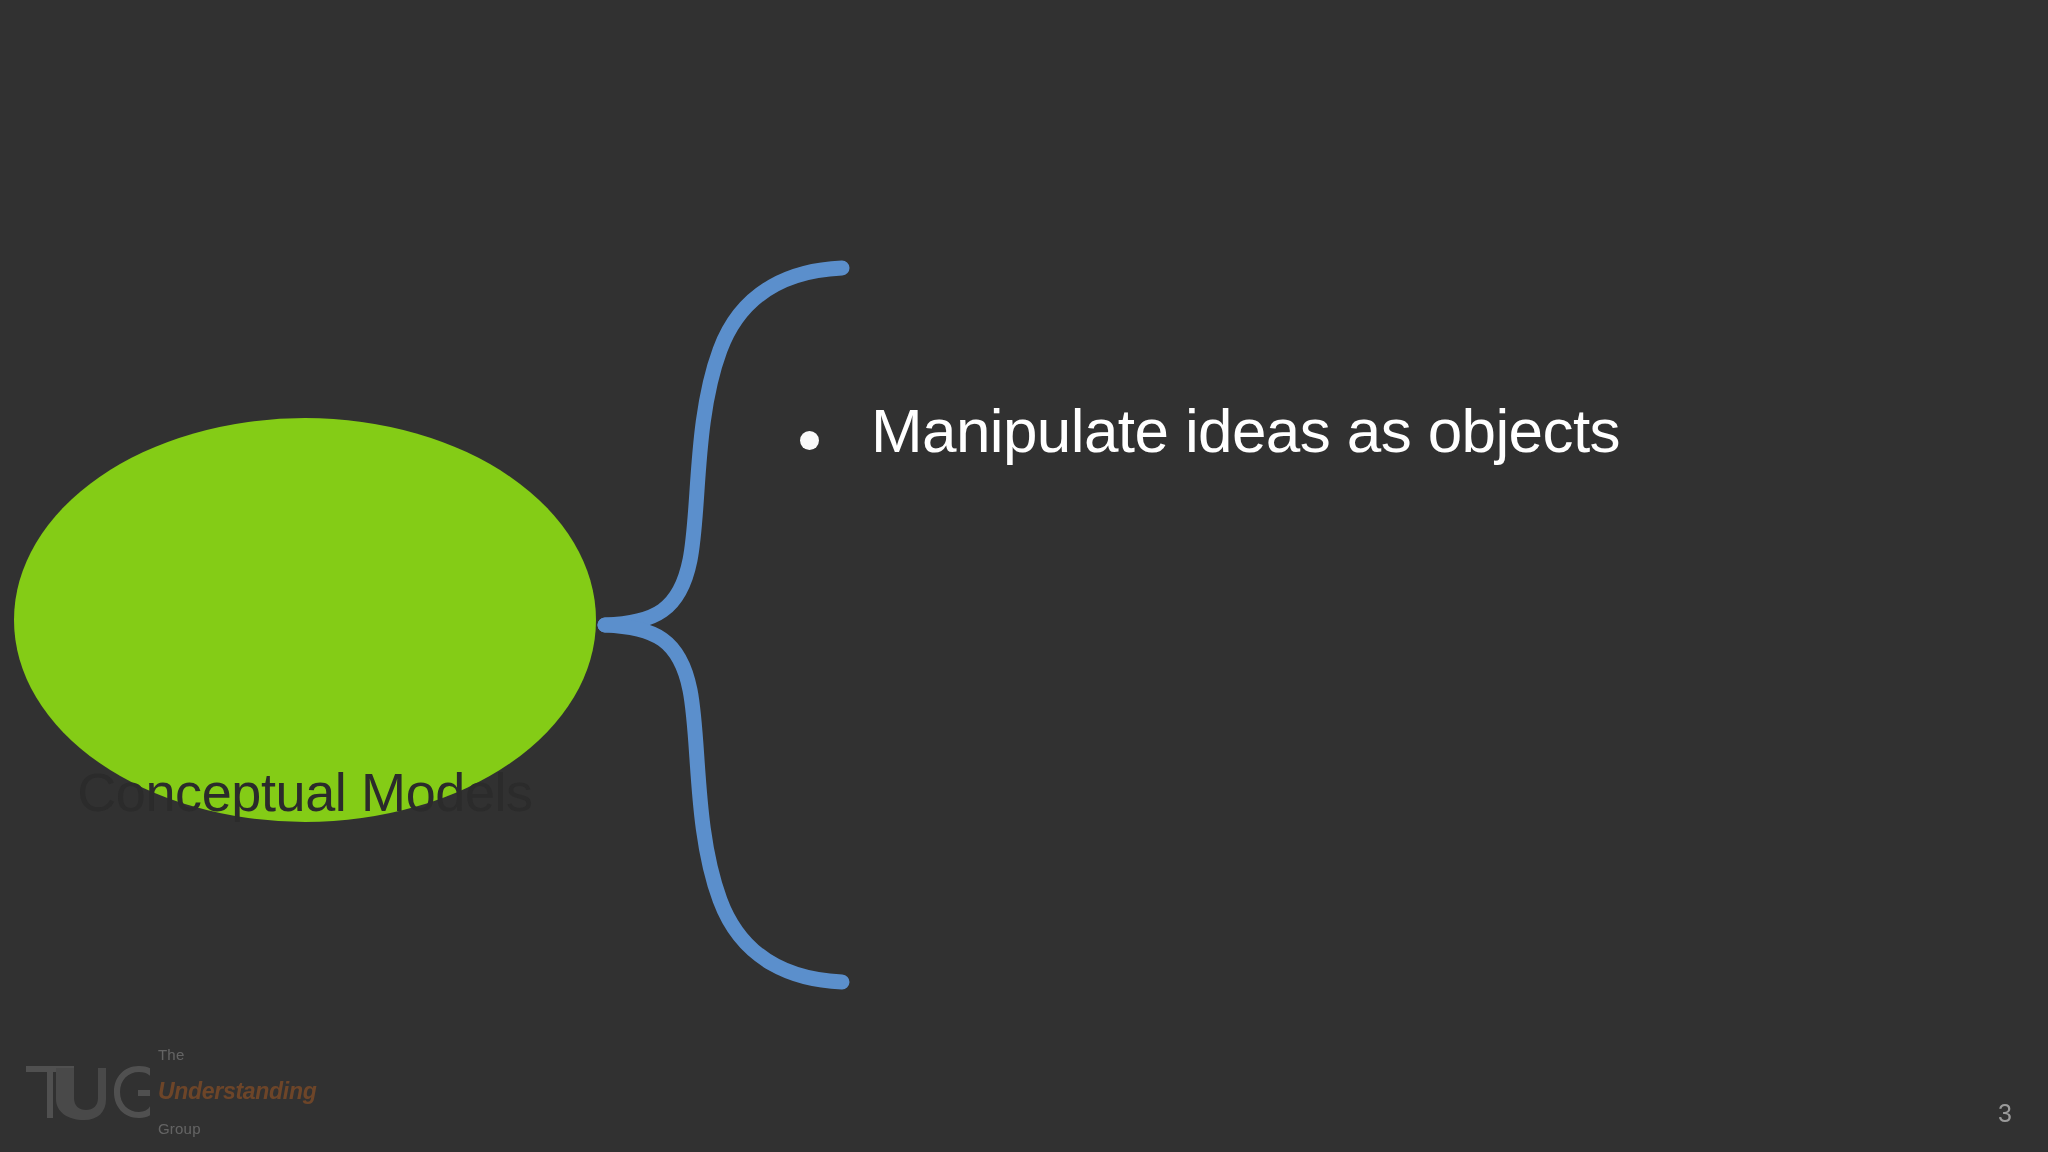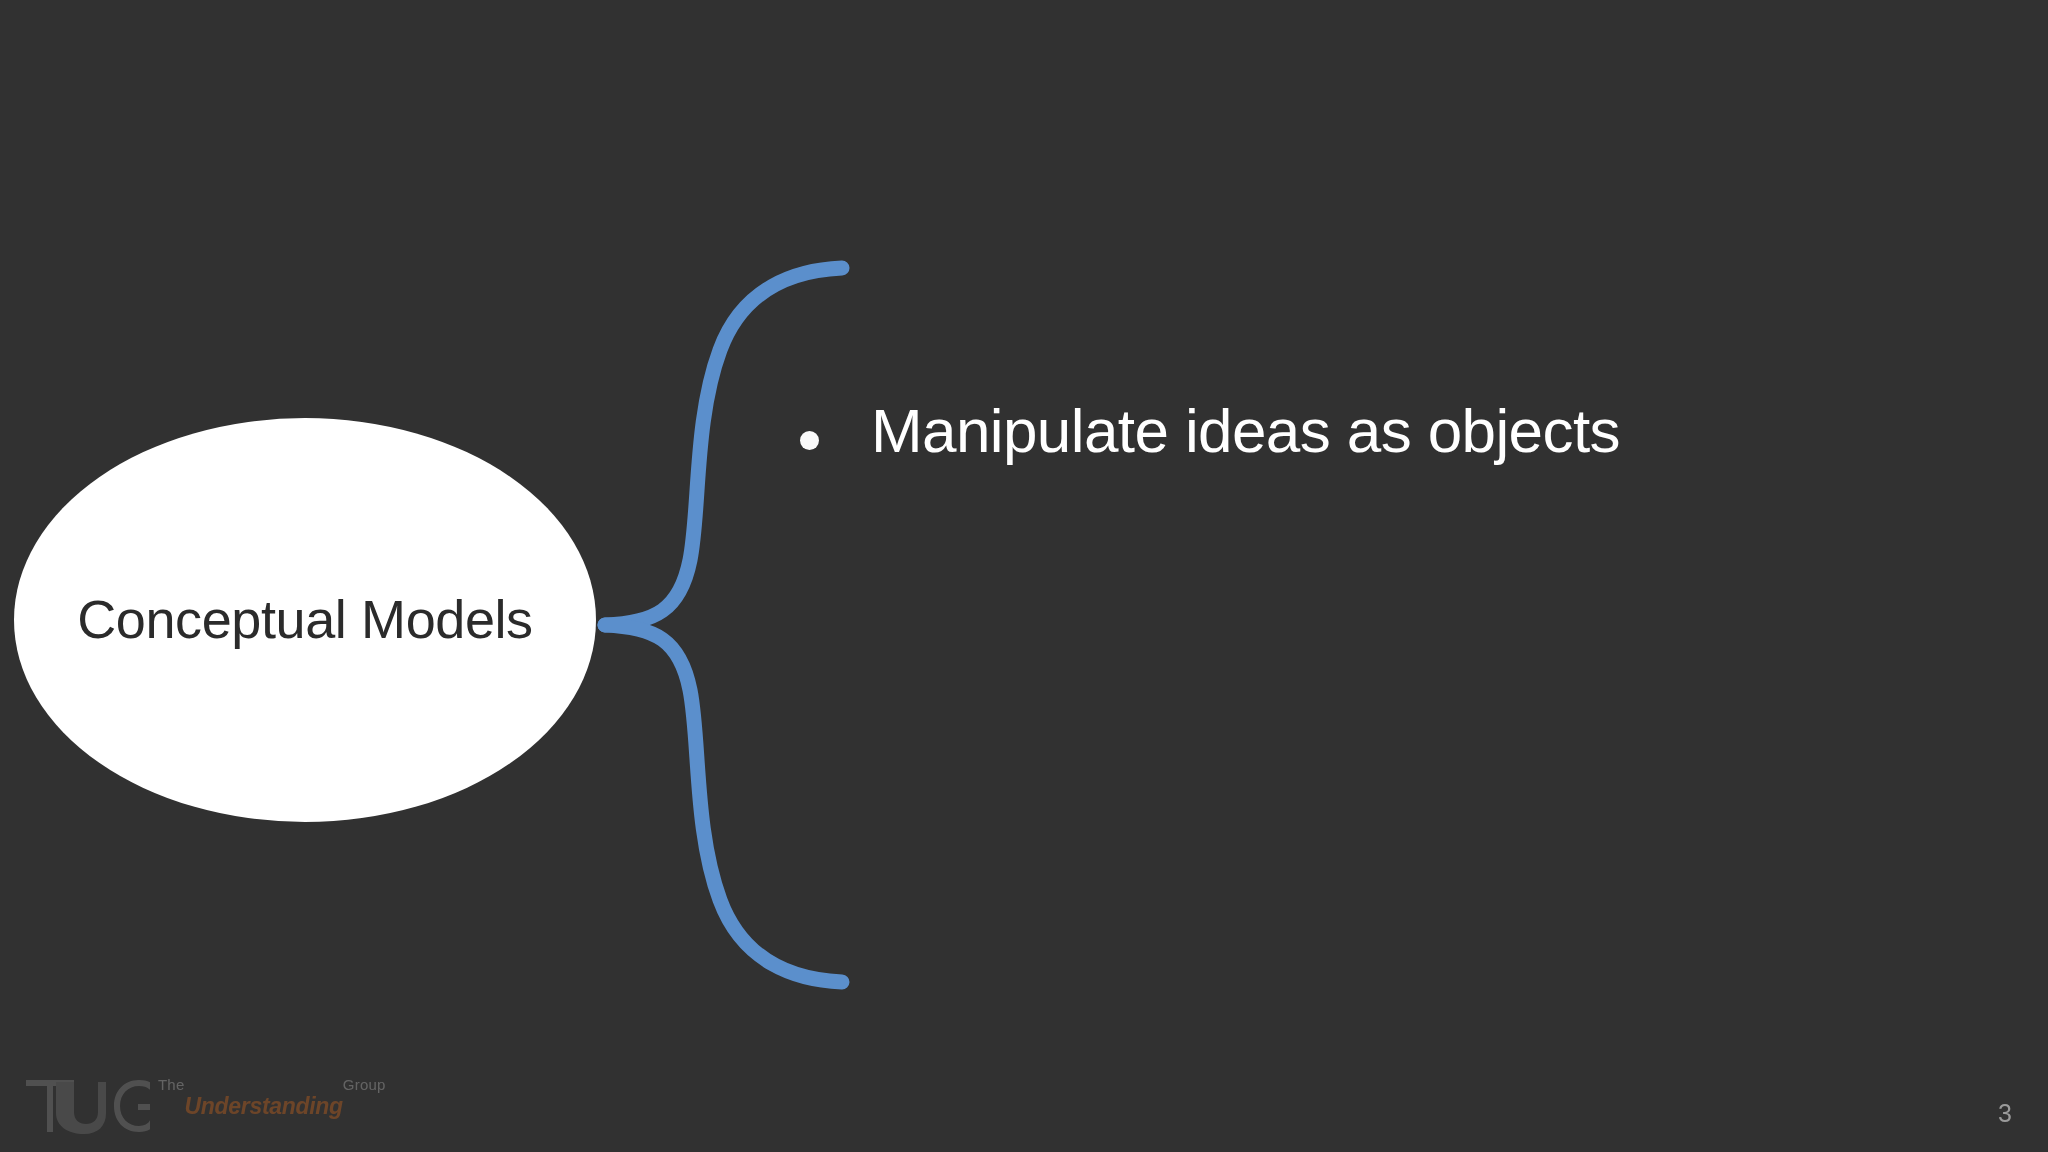--- a/index.html
+++ b/index.html
@@ -19,23 +19,23 @@
   }
 
   
   #concept-node {
     position: absolute;
     left: 14px;
     top: 418px;
     width: 582px;
     height: 404px;
     border-radius: 50%;
-    background: #ffffff;
-    display: flex;
-    align-items: center;
+    background: #84cc16;
+    display: flex;
+    align-items: flex-end;
     justify-content: center;
     box-sizing: border-box;
     padding: 0 36px;
   }
 
   #concept-node-label {
     font-size: 54px;
     font-weight: 400;
     color: #2B2B2B;
     letter-spacing: -0.4px;
@@ -98,20 +98,21 @@
     opacity: 0.30;
   }
 
   #logo-mark {
     flex: 0 0 auto;
   }
 
   #logo-wordmark {
     margin-left: 8px;
     display: flex;
+    flex-direction: column;
     justify-content: center;
     line-height: 1;
   }
 
   #logo-the {
     font-size: 15px;
     color: #D8D8D8;
     letter-spacing: 0.2px;
   }
 

